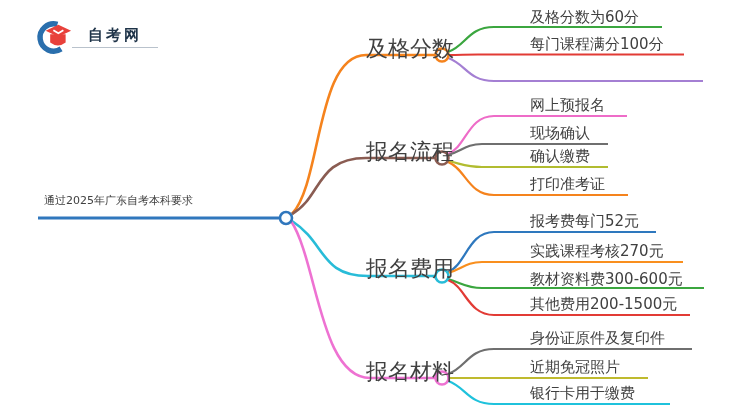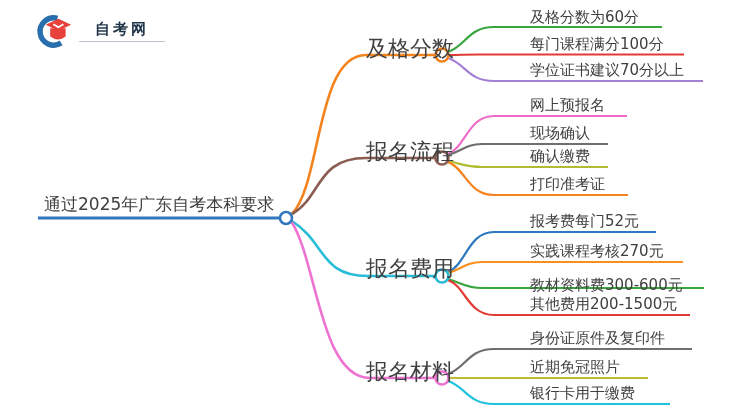--- a/index.html
+++ b/index.html
@@ -1,24 +1,24 @@
 <!DOCTYPE html>
 <html><head>
 <meta charset="utf-8">
 <style>
   html,body{margin:0;padding:0;background:#ffffff;}
   body{font-family:"DejaVu Sans","Liberation Sans",sans-serif;}
   .stage{position:relative;width:750px;height:410px;background:#fff;overflow:hidden;}
   .mm-svg{position:absolute;left:0;top:0;}
   .label{position:absolute;color:#404040;white-space:nowrap;line-height:1.15;}
-  .root-label{font-size:17px;}
+  .root-label{font-size:11px;}
   .branch-label{font-size:22px;}
   .leaf-label{font-size:15px;}
   
-  .logo{position:absolute;left:32px;top:13px;display:flex;align-items:center;gap:7px;}
+  .logo{position:absolute;left:32px;top:19px;display:flex;align-items:center;}
   .logo-text{display:flex;flex-direction:column;align-items:center;}
   .logo-title{font-size:15px;font-weight:bold;color:#1e3348;letter-spacing:3px;}
   .logo-divider{width:86px;height:1px;background:#b9c2cc;margin:2px 0 2px 0;}
   .logo-url{font-size:11px;color:#5c6b7a;letter-spacing:.5px;}
 </style>
 </head>
 <body>
 
 <div class="stage">
 
@@ -71,29 +71,28 @@
 
   <div class="label root-label" style="left:44px;top:195px;">通过2025年广东自考本科要求</div>
 
   <div class="label branch-label" style="left:366px;top:36px;">及格分数</div>
   <div class="label branch-label" style="left:366px;top:139px;">报名流程</div>
   <div class="label branch-label" style="left:366px;top:256px;">报名费用</div>
   <div class="label branch-label" style="left:366px;top:359px;">报名材料</div>
 
   <div class="label leaf-label" style="left:530px;top:9px;">及格分数为60分</div>
   <div class="label leaf-label" style="left:530px;top:36px;">每门课程满分100分</div>
-  <div class="label leaf-label" style="left:530px;top:62px;">学位证书建议70分以上</div>
 
   <div class="label leaf-label" style="left:530px;top:97px;">网上预报名</div>
   <div class="label leaf-label" style="left:530px;top:125px;">现场确认</div>
   <div class="label leaf-label" style="left:530px;top:148px;">确认缴费</div>
   <div class="label leaf-label" style="left:530px;top:176px;">打印准考证</div>
 
   <div class="label leaf-label" style="left:530px;top:213px;">报考费每门52元</div>
   <div class="label leaf-label" style="left:530px;top:243px;">实践课程考核270元</div>
-  <div class="label leaf-label" style="left:530px;top:277px;">教材资料费300-600元</div>
+  <div class="label leaf-label" style="left:530px;top:271px;">教材资料费300-600元</div>
   <div class="label leaf-label" style="left:530px;top:296px;">其他费用200-1500元</div>
 
   <div class="label leaf-label" style="left:530px;top:330px;">身份证原件及复印件</div>
   <div class="label leaf-label" style="left:530px;top:359px;">近期免冠照片</div>
   <div class="label leaf-label" style="left:530px;top:385px;">银行卡用于缴费</div>
 
 </div>
 
 </body></html>

